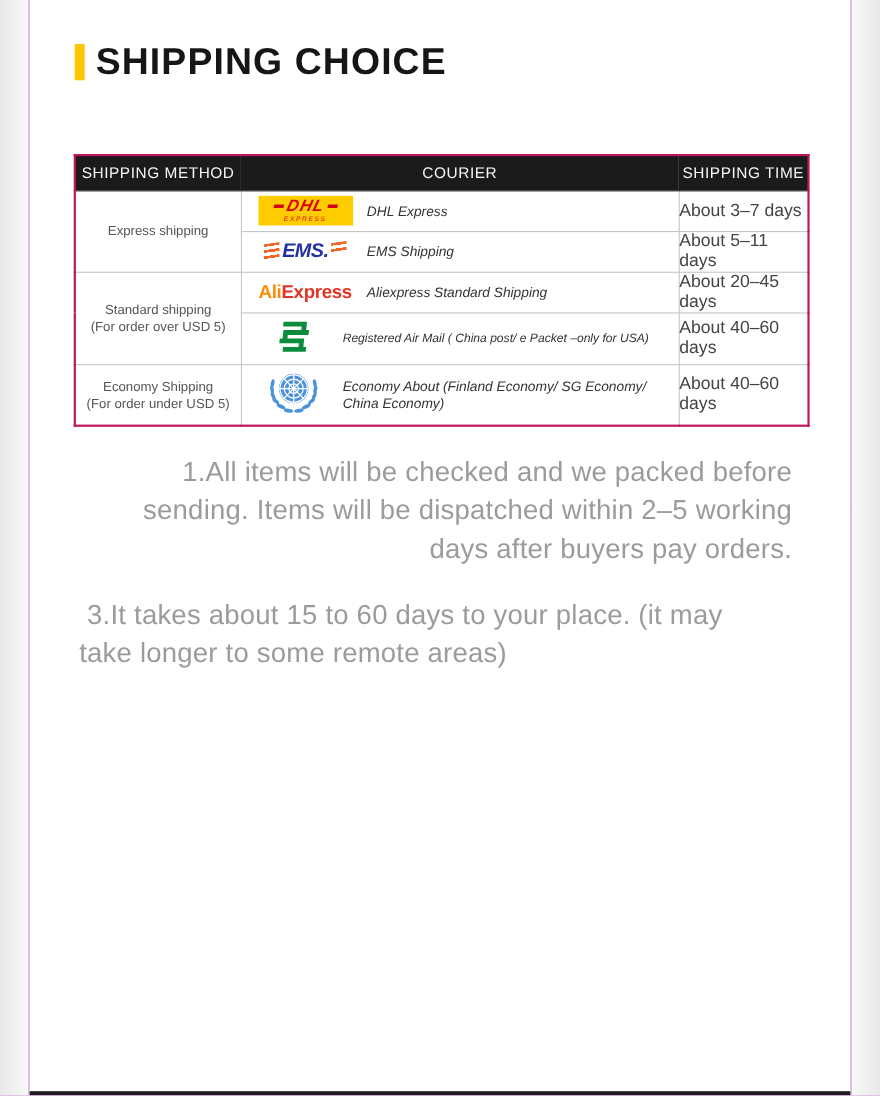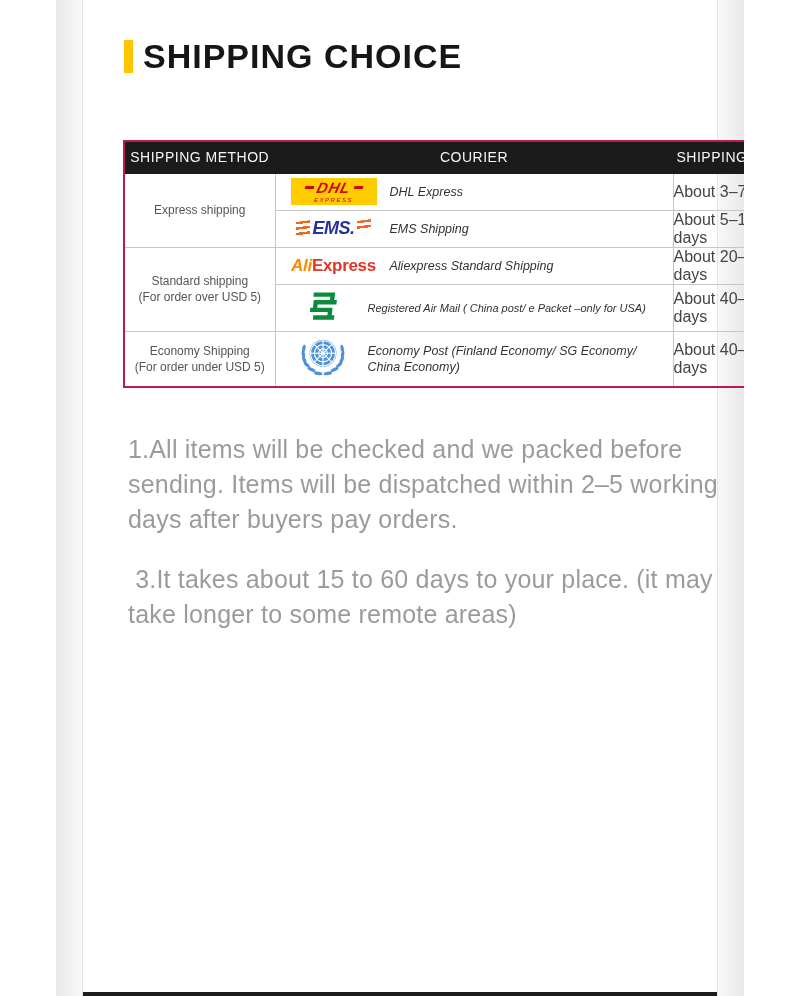--- a/index.html
+++ b/index.html
@@ -1,21 +1,21 @@
 <!DOCTYPE html>
 <html><head>
 <meta charset="utf-8">
 <style>
   * { box-sizing: border-box; margin: 0; padding: 0; }
   html,body { background:#ffffff; }
   body { font-family: "Liberation Sans", sans-serif; }
 
   .stage {
     position: relative;
-    width: 688px;
+    width: 800px;
     height: 996px;
     background: #a21caf;
     overflow: hidden;
     margin: 0 auto;
   }
 
   
   .side-strip {
     position: absolute; top: 0; bottom: 0; width: 27px;
   }
@@ -78,34 +78,34 @@
 
   
   .logo-ems { display: flex; align-items: center; gap: 2px; }
   .ems-wing { width: 14px; background: repeating-linear-gradient(to bottom, #F26522 0 2.5px, #ffffff 2.5px 5.5px); transform: skewY(-8deg); }
   .ems-wing.left { height: 16px; }
   .ems-wing.right { height: 9px; align-self: flex-start; margin-top: 2px; }
   .ems-text { color: #2531A2; font-weight: 700; font-style: italic; font-size: 18px; letter-spacing: -0.5px; }
 
   
   .logo-ali { font-size: 17px; font-weight: 700; letter-spacing: -0.3px; white-space: nowrap; }
-  .logo-ali .ali { color: #FF8A00; font-style: italic; }
+  .logo-ali .ali { color: #FF8A00; }
   .logo-ali .express { color: #E43225; }
 
   
   .note {
     margin-left: 45px;
     width: 648px;
     font-size: 25px;
     line-height: 35px;
     color: #9b9b9b;
     letter-spacing: .2px;
     white-space: pre-wrap;
   }
-  .note.n1 { margin-top: 44px; }
+  .note.n1 { margin-top: 24px; text-align: right; }
   .note.n2 { margin-top: 27px; }
   .note.n3 { margin-top: 25px; }
   .note.n4 { margin-top: 32px; }
 </style>
 </head>
 <body>
 
 <div class="stage">
   <div class="side-strip left"></div>
   <div class="side-strip right"></div>
@@ -231,21 +231,21 @@
                     <ellipse cx="19" cy="40" rx="4.5" ry="1.8" transform="rotate(10 19 40)"></ellipse>
                     <ellipse cx="41" cy="31" rx="4" ry="1.7" transform="rotate(-40 41 31)"></ellipse>
                     <ellipse cx="43.5" cy="26" rx="4" ry="1.7" transform="rotate(-65 43.5 26)"></ellipse>
                     <ellipse cx="44.5" cy="20" rx="4" ry="1.7" transform="rotate(-80 44.5 20)"></ellipse>
                     <ellipse cx="44" cy="14" rx="4" ry="1.7" transform="rotate(-100 44 14)"></ellipse>
                     <ellipse cx="36" cy="36" rx="4.5" ry="1.8" transform="rotate(-25 36 36)"></ellipse>
                     <ellipse cx="29" cy="40" rx="4.5" ry="1.8" transform="rotate(-10 29 40)"></ellipse>
                   </g>
                 </svg>
               </span>
-              <span class="courier-label">Economy Post (Finland Economy/ SG Economy/ China Economy)</span>
+              <span class="courier-label">Economy About (Finland Economy/ SG Economy/ China Economy)</span>
             </div>
           </td>
           <td class="time">About 40–60 days</td>
         </tr>
       </tbody>
     </table>
 
     <p class="note n1">1.All items will be checked and we packed before
 sending. Items will be dispatched within 2–5 working
 days after buyers pay orders.</p>

